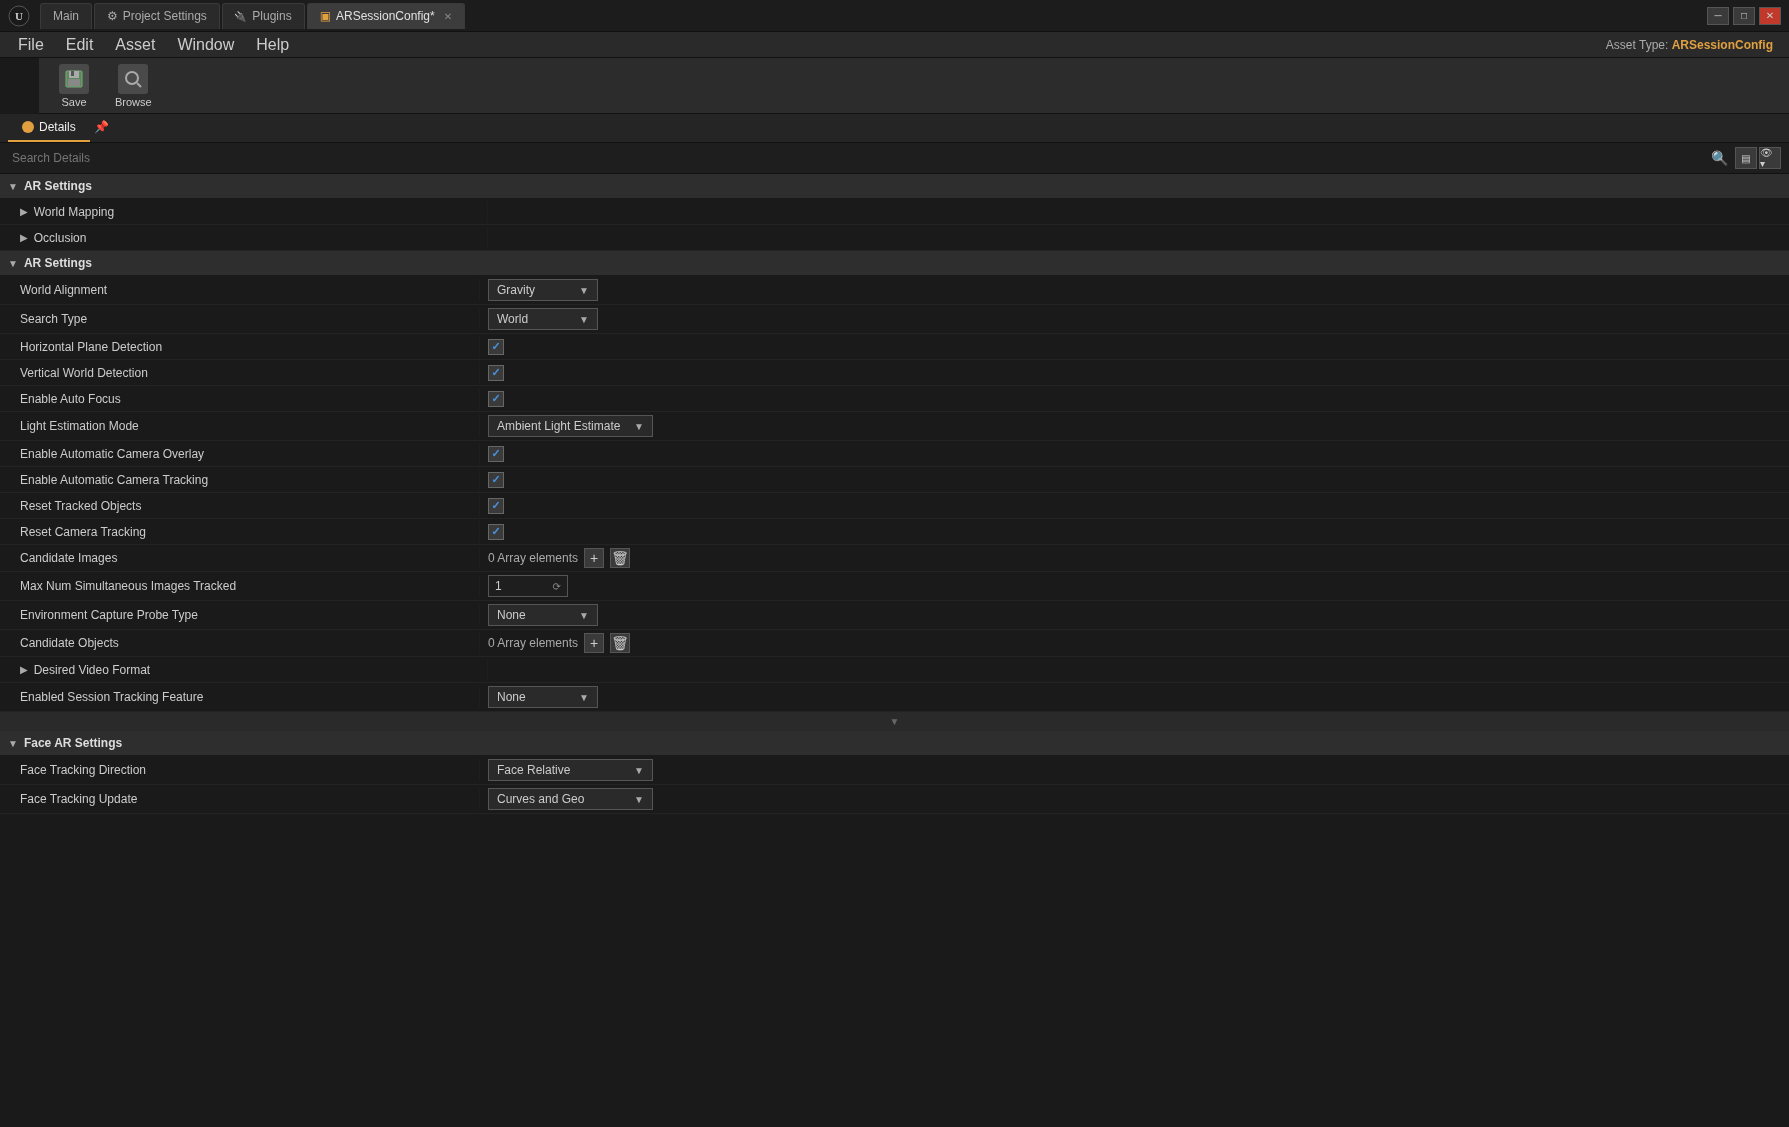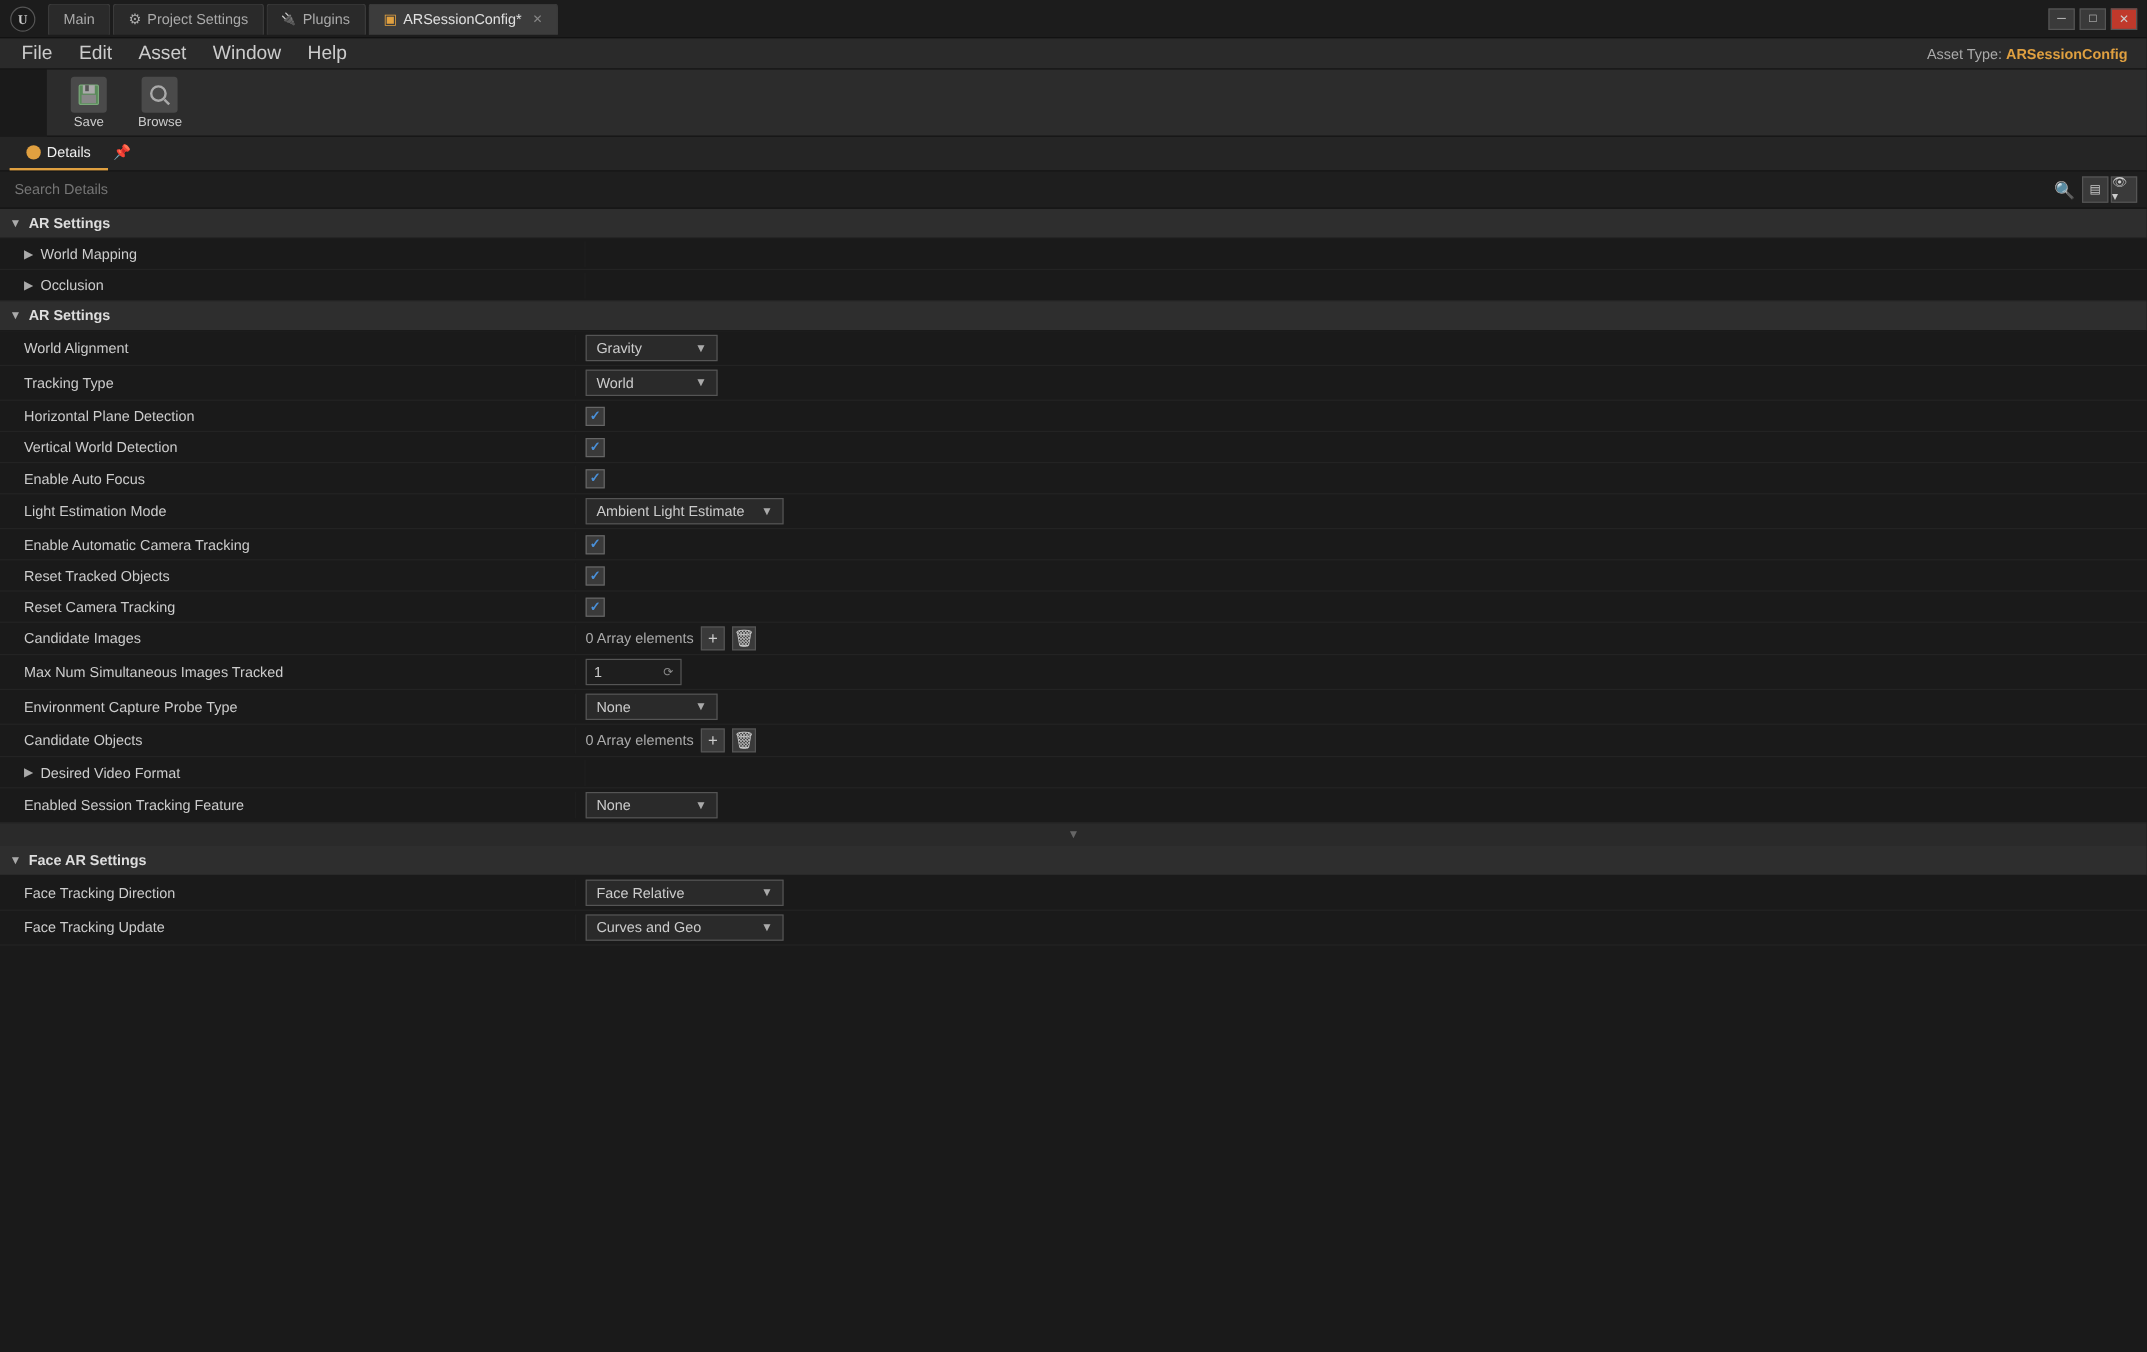--- a/index.html
+++ b/index.html
@@ -477,21 +477,21 @@
     <div class="property-label">World Alignment</div>
     <div class="property-value">
       <div class="dropdown">
         <span>Gravity</span>
         <span class="dropdown-arrow">▼</span>
       </div>
     </div>
   </div>
 
   <div class="property-row">
-    <div class="property-label">Tracking Type</div>
+    <div class="property-label">Search Type</div>
     <div class="property-value">
       <div class="dropdown">
         <span>World</span>
         <span class="dropdown-arrow">▼</span>
       </div>
     </div>
   </div>
 
   <div class="property-row">
     <div class="property-label">Horizontal Plane Detection</div>
@@ -517,20 +517,26 @@
   <div class="property-row">
     <div class="property-label">Light Estimation Mode</div>
     <div class="property-value">
       <div class="dropdown dropdown-wide">
         <span>Ambient Light Estimate</span>
         <span class="dropdown-arrow">▼</span>
       </div>
     </div>
   </div>
 
+  <div class="property-row">
+    <div class="property-label">Enable Automatic Camera Overlay</div>
+    <div class="property-value">
+      <div class="checkbox checked"></div>
+    </div>
+  </div>
 
   <div class="property-row">
     <div class="property-label">Enable Automatic Camera Tracking</div>
     <div class="property-value">
       <div class="checkbox checked"></div>
     </div>
   </div>
 
   <div class="property-row">
     <div class="property-label">Reset Tracked Objects</div>

